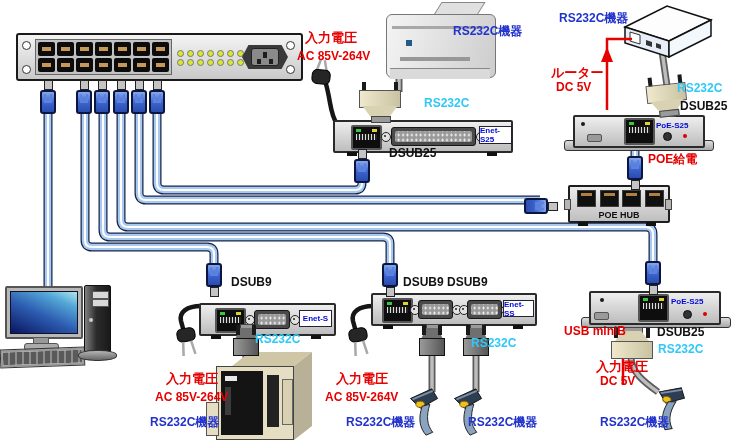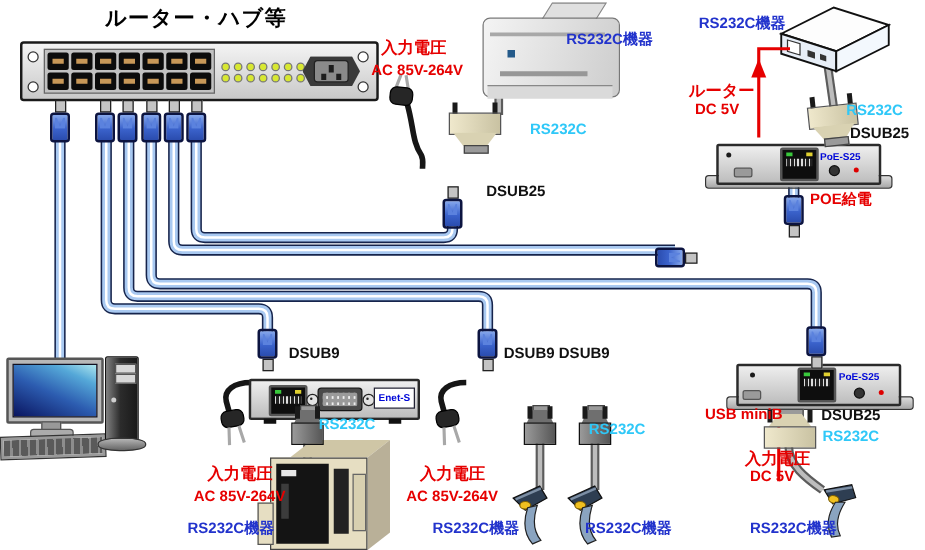--- a/index.html
+++ b/index.html
@@ -325,52 +325,100 @@
     </div>
   <div class="plug" style="left:627px;top:156px;">
       <div class="pbody"></div>
       <div class="tab"></div>
     </div>
   <div class="plug" style="left:533px;top:189px;transform:rotate(90deg);">
       <div class="tab"></div>
       <div class="pbody"></div>
     </div>
 
+  <div class="devbox" style="left:333px;top:120px;width:176px;height:29px;">
+    <div class="rjmod" style="left:16px;top:3px;width:27px;height:21px;">
+        <i class="lg"></i>
+        <i class="ly"></i>
+        <div class="pins"></div>
+      </div>
+    <div class="screw" style="left:46px;top:10px;"></div>
+    <div class="dbport" style="left:56px;top:5px;width:83px;height:17px;">
+        <div class="pins"></div>
+      </div>
+    <div class="screw" style="left:141px;top:10px;"></div>
+    <div class="plate" style="left:144px;top:4px;width:31px;height:16px;">Enet-S25</div>
+    <div class="foot" style="left:12px;"></div>
+    <div class="foot" style="left:152px;"></div>
+  </div>
 
   <div class="devbox" style="left:199px;top:303px;width:133px;height:29px;">
     <div class="rjmod" style="left:14px;top:3px;width:27px;height:21px;">
         <i class="lg"></i>
         <i class="ly"></i>
         <div class="pins"></div>
       </div>
     <div class="screw" style="left:44px;top:10px;"></div>
     <div class="dbport" style="left:53px;top:5px;width:34px;height:17px;">
         <div class="pins"></div>
       </div>
     <div class="screw" style="left:89px;top:10px;"></div>
     <div class="plate" style="left:98px;top:5px;width:31px;height:15px;">Enet-S</div>
     <div class="foot" style="left:10px;"></div>
     <div class="foot" style="left:110px;"></div>
   </div>
 
+  <div class="devbox" style="left:371px;top:293px;width:162px;height:29px;">
+    <div class="rjmod" style="left:9px;top:3px;width:27px;height:21px;">
+        <i class="lg"></i>
+        <i class="ly"></i>
+        <div class="pins"></div>
+      </div>
+    <div class="screw" style="left:37px;top:10px;"></div>
+    <div class="dbport" style="left:45px;top:5px;width:33px;height:17px;">
+        <div class="pins"></div>
+      </div>
+    <div class="screw" style="left:79px;top:10px;"></div>
+    <div class="screw" style="left:86px;top:10px;"></div>
+    <div class="dbport" style="left:94px;top:5px;width:33px;height:17px;">
+        <div class="pins"></div>
+      </div>
+    <div class="screw" style="left:128px;top:10px;"></div>
+    <div class="plate" style="left:130px;top:5px;width:29px;height:15px;">Enet-SS</div>
+    <div class="foot" style="left:10px;"></div>
+    <div class="foot" style="left:140px;"></div>
+  </div>
 
   <div class="flange" style="left:564px;top:140px;width:148px;height:9px;"></div>
   <div class="devbox" style="left:573px;top:115px;width:128px;height:29px;">
     <div class="dot" style="left:6px;top:5px;width:4px;height:4px;"></div>
     <div class="usb" style="left:12px;top:17px;width:13px;height:6px;"></div>
     <div class="rjmod" style="left:49px;top:1px;width:27px;height:23px;">
         <i class="lg"></i>
         <i class="ly"></i>
         <div class="pins"></div>
       </div>
     <div class="poelabel" style="left:81px;top:4px;">PoE-S25</div>
     <div class="btn" style="left:88px;top:15px;"></div>
     <div class="reddot" style="left:108px;top:17px;"></div>
   </div>
 
+  <div class="poehub">
+    <div class="lug" style="left:-6px;"></div>
+    <div class="lug" style="left:95px;"></div>
+    <div id="poehub-ports">
+        <div class="hubport" style="left: 7px;"></div>
+        <div class="hubport" style="left: 29.5px;"></div>
+        <div class="hubport" style="left: 52px;"></div>
+        <div class="hubport" style="left: 74.5px;"></div>
+      </div>
+    <div class="hlabel">POE HUB</div>
+    <div class="foot" style="left:8px;"></div>
+    <div class="foot" style="left:76px;"></div>
+  </div>
 
   <div class="flange" style="left:581px;top:317px;width:148px;height:9px;"></div>
   <div class="devbox" style="left:589px;top:291px;width:128px;height:30px;">
     <div class="dot" style="left:9px;top:5px;width:4px;height:4px;"></div>
     <div class="usb" style="left:3px;top:19px;width:13px;height:6px;"></div>
     <div class="rjmod" style="left:47px;top:1px;width:27px;height:24px;">
         <i class="lg"></i>
         <i class="ly"></i>
         <div class="pins"></div>
       </div>
@@ -476,21 +524,20 @@
       <div class="screwpost sp-r"></div>
   </div>
   <div class="dsub beige up" style="left:611px;top:327px;width:42px;height:32px;">
     <div class="dshell"></div>
       <div class="taper"></div>
       <div class="hood"></div>
     <div class="screwpost sp-l"></div>
       <div class="screwpost sp-r"></div>
   </div>
 
-  <div class="lbl ttl" style="left:84px;top:6px;">ルーター・ハブ等</div>
 
   <div class="lbl red13" style="left:305px;top:31px;">入力電圧</div>
   <div class="lbl red" style="left:297px;top:50px;">AC 85V-264V</div>
 
   <div class="lbl blue" style="left:453px;top:25px;">RS232C機器</div>
   <div class="lbl cyan" style="left:424px;top:97px;">RS232C</div>
   <div class="lbl blk" style="left:389px;top:147px;">DSUB25</div>
 
   <div class="lbl blue" style="left:559px;top:12px;">RS232C機器</div>
   <div class="lbl red13" style="left:551px;top:66px;">ルーター</div>

